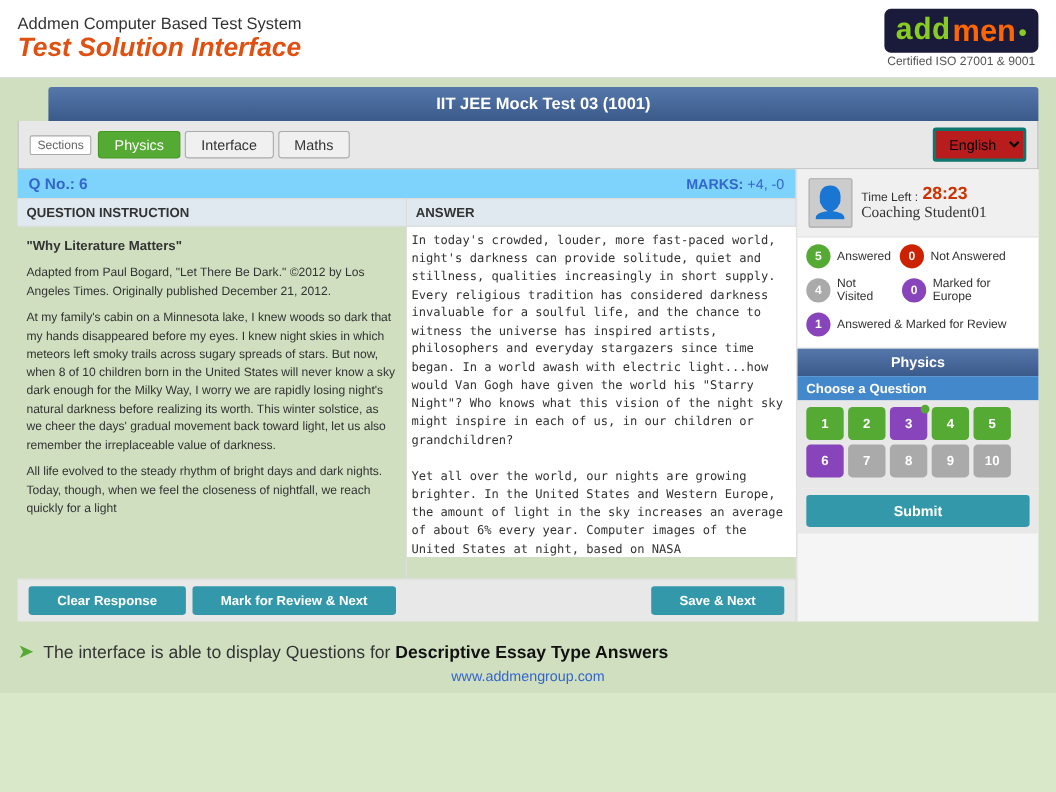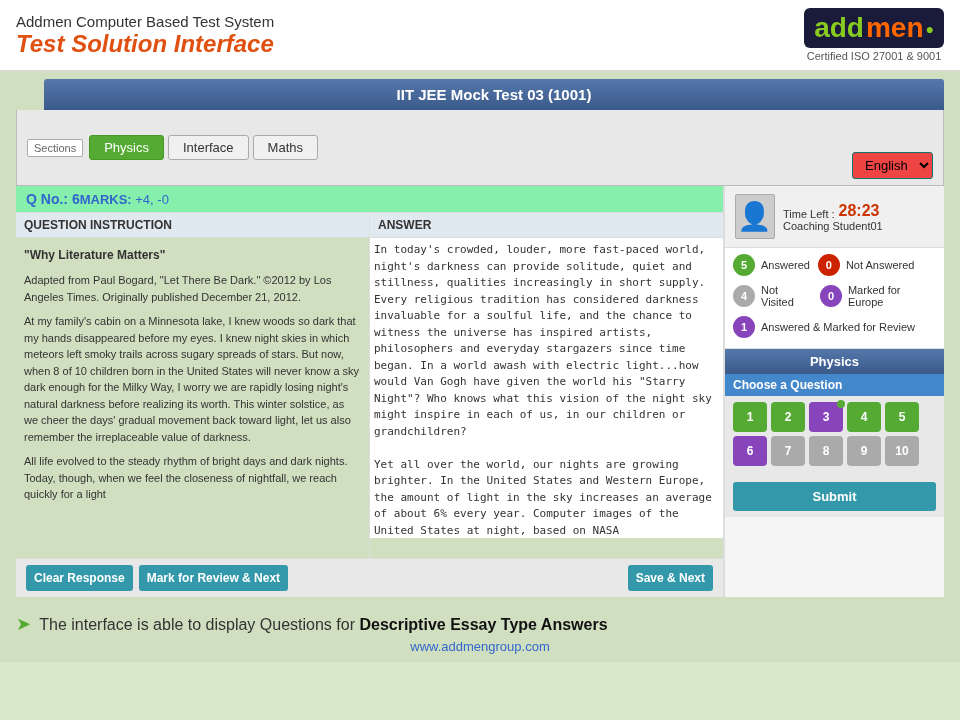--- a/index.html
+++ b/index.html
@@ -98,39 +98,39 @@
       color: white;
       border-color: #449922;
     }
     .sections-left {
       display: flex;
       align-items: center;
     }
     .lang-select {
       padding: 4px 8px;
       font-size: 13px;
-      border: 1px solid #0f766e;
+      border: 3px solid #0f766e;
       border-radius: 3px;
-      background: #ef4444;
-      margin-top: 36px;
+      background: #b91c1c;
     }
 
     
     .left-panel {
       flex: 1;
       border-right: 1px solid #ddd;
     }
 
     
     .q-num-bar {
-      background: #86efac;
+      background: #7dd3fc;
       border-bottom: 1px solid #ddd;
       padding: 5px 10px;
       display: flex;
       align-items: center;
+      justify-content: space-between;
     }
     .q-num-text {
       font-size: 14px;
       font-weight: bold;
       color: #3366cc;
     }
     .marks-text {
       font-size: 13px;
       color: #666;
     }
@@ -184,21 +184,21 @@
       padding: 6px 10px;
       display: flex;
       align-items: center;
       justify-content: space-between;
     }
     .btn-group-left {
       display: flex;
       gap: 6px;
     }
     .btn {
-      padding: 6px 8px;
+      padding: 6px 26px;
       font-size: 12px;
       border: none;
       border-radius: 3px;
       cursor: pointer;
       font-weight: bold;
     }
     .btn-teal {
       background: #3399aa;
       color: white;
     }
@@ -244,22 +244,23 @@
     .time-left-label {
       font-size: 11px;
       color: #333;
     }
     .time-value {
       font-size: 16px;
       font-weight: bold;
       color: #cc3300;
     }
     .student-name {
-      font-size: 11px;
-      color: #333;
+      font-size: 14px;
+      color: #333;
+      font-family: Liberation Serif, serif;
     }
 
     
     .legend-area {
       padding: 6px 8px;
       border-bottom: 1px solid #ddd;
       background: white;
     }
     .legend-item {
       display: flex;
@@ -390,21 +391,21 @@
 <body>
 
 <div class="top-header">
   <div class="top-header-left">
     <div class="app-title-small">Addmen Computer Based Test System</div>
     <div class="app-title-big">Test Solution Interface</div>
   </div>
   <div class="logo-area">
     <div style="display:flex;align-items:center;justify-content:center;">
       <div style="background:#1a1a3a;border-radius:6px;padding:4px 10px;display:flex;align-items:center;gap:2px;">
-        <span style="font-size:28px;font-weight:900;color:#88cc22;font-family:Liberation Sans, sans-serif;">add</span>
+        <span style="font-size:28px;font-weight:900;color:#88cc22;font-family:Liberation Mono, monospace;">add</span>
         <span style="font-size:28px;font-weight:900;color:#ff6600;font-family:Arial;">men</span>
         <span style="font-size:14px;color:#88cc22;vertical-align:top;margin-top:2px;">●</span>
       </div>
     </div>
     <div class="certified-text">Certified ISO 27001 &amp; 9001</div>
   </div>
 </div>
 
 <div class="main-container">
 

